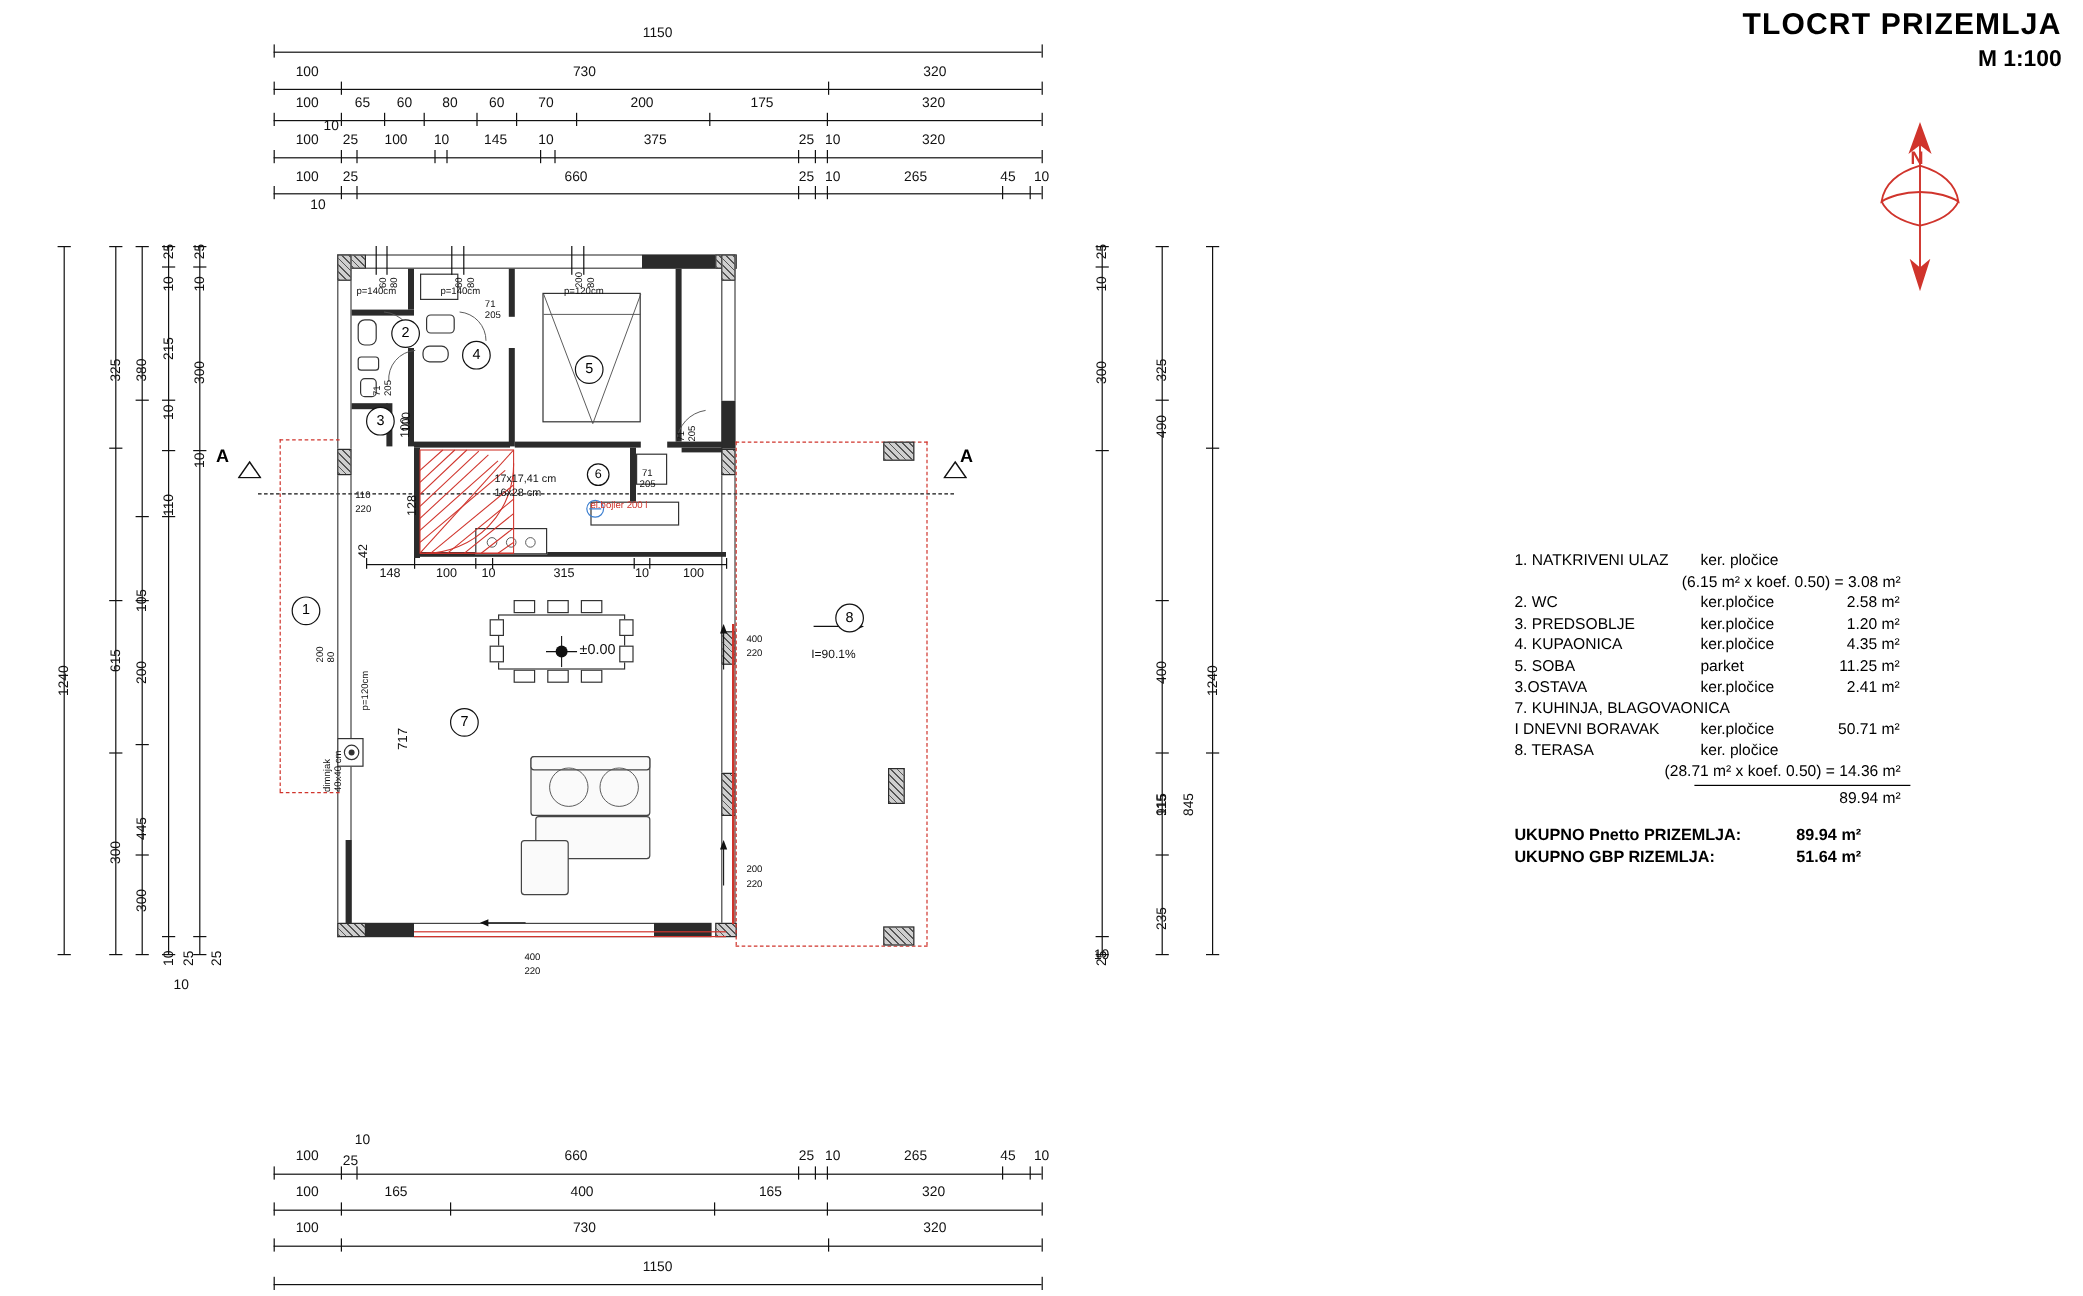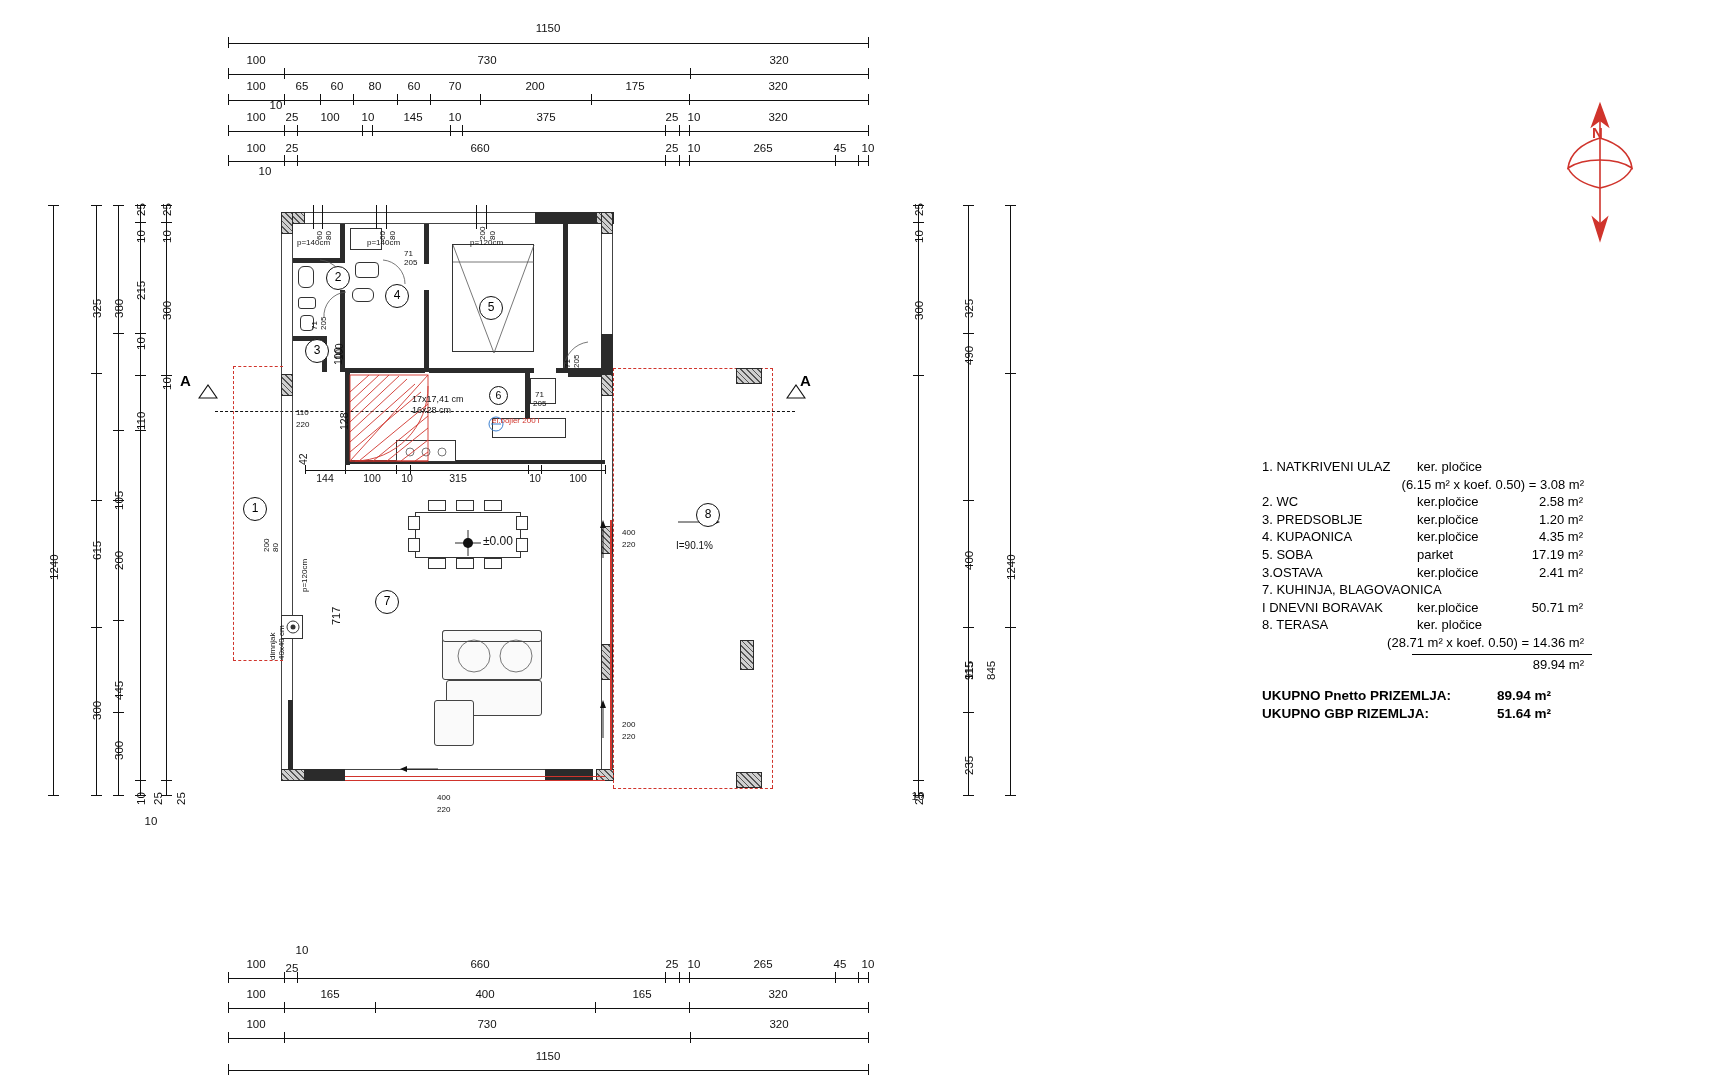--- a/index.html
+++ b/index.html
@@ -206,20 +206,24 @@
     background: #fafafa;
     border-radius: 3px;
   }
   .stair-red { position: absolute; }
 </style>
 </head>
 <body>
 
 <div class="plan-root">
 
+  <div class="title-block">
+    <div class="title-main">TLOCRT  PRIZEMLJA</div>
+    <div class="title-scale">M 1:100</div>
+  </div>
 
   <div class="north">
     <svg width="120" height="150" viewBox="0 0 120 150">
       <g stroke="#d0342c" fill="none" stroke-width="1.6">
         <path d="M60 6 L60 142"></path>
         <path d="M60 6 L52 28 L60 22 L68 28 Z" fill="#d0342c"></path>
         <path d="M60 142 L53 120 L60 126 L67 120 Z" fill="#d0342c"></path>
         <path d="M60 40 C 40 46, 30 56, 28 70 C 34 66, 46 62, 60 62"></path>
         <path d="M60 40 C 80 46, 90 56, 92 70 C 86 66, 74 62, 60 62"></path>
         <path d="M60 90 C 42 86, 32 78, 28 70"></path>
@@ -247,21 +251,21 @@
       <span class="lg-area">1.20 m²</span>
     </div>
     <div class="legend-row">
       <span class="lg-name">4. KUPAONICA</span>
       <span class="lg-mat">ker.pločice</span>
       <span class="lg-area">4.35 m²</span>
     </div>
     <div class="legend-row">
       <span class="lg-name">5. SOBA</span>
       <span class="lg-mat">parket</span>
-      <span class="lg-area">17.19 m²</span>
+      <span class="lg-area">11.25 m²</span>
     </div>
     <div class="legend-row">
       <span class="lg-name">3.OSTAVA</span>
       <span class="lg-mat">ker.pločice</span>
       <span class="lg-area">2.41 m²</span>
     </div>
     <div class="legend-row">
       <span class="lg-name">7. KUHINJA, BLAGOVAONICA</span>
       <span class="lg-mat"></span>
       <span class="lg-area"></span>
@@ -764,24 +768,24 @@
     <div class="tiny" style="left:437px; top:805px;">220</div>
 
     <div class="dimline" style="left:305px; top:470px; width:300px;"></div>
     <div class="tick" style="left:305px; top:465px; height:9px;"></div>
     <div class="tick" style="left:345px; top:465px; height:9px;"></div>
     <div class="tick" style="left:396px; top:465px; height:9px;"></div>
     <div class="tick" style="left:410px; top:465px; height:9px;"></div>
     <div class="tick" style="left:528px; top:465px; height:9px;"></div>
     <div class="tick" style="left:541px; top:465px; height:9px;"></div>
     <div class="tick" style="left:605px; top:465px; height:9px;"></div>
-    <div class="dimtxt" style="left:305px; top:472px; width:40px; font-size:10.5px;">144</div>
+    <div class="dimtxt" style="left:305px; top:472px; width:40px; font-size:10.5px;">148</div>
     <div class="dimtxt" style="left:352px; top:472px; width:40px; font-size:10.5px;">100</div>
     <div class="dimtxt" style="left:396px; top:472px; width:22px; font-size:10.5px;">10</div>
-    <div class="dimtxt" style="left:438px; top:472px; width:40px; font-size:10.5px;">315</div>
+    <div class="dimtxt" style="left:450px; top:472px; width:40px; font-size:10.5px;">315</div>
     <div class="dimtxt" style="left:524px; top:472px; width:22px; font-size:10.5px;">10</div>
     <div class="dimtxt" style="left:558px; top:472px; width:40px; font-size:10.5px;">100</div>
 
     <div class="dimtxt-v" style="left:332px; top:365px; font-size:10.5px;">100</div>
     <div class="dimtxt-v" style="left:338px; top:430px; font-size:10.5px;">128</div>
     <div class="dimtxt-v" style="left:297px; top:465px; font-size:10.5px;">42</div>
     <div class="dimtxt-v" style="left:330px; top:625px; font-size:11px;">717</div>
 
     <div class="tiny-v" style="left:315px; top:240px;">60</div>
     <div class="tiny-v" style="left:324px; top:240px;">80</div>

